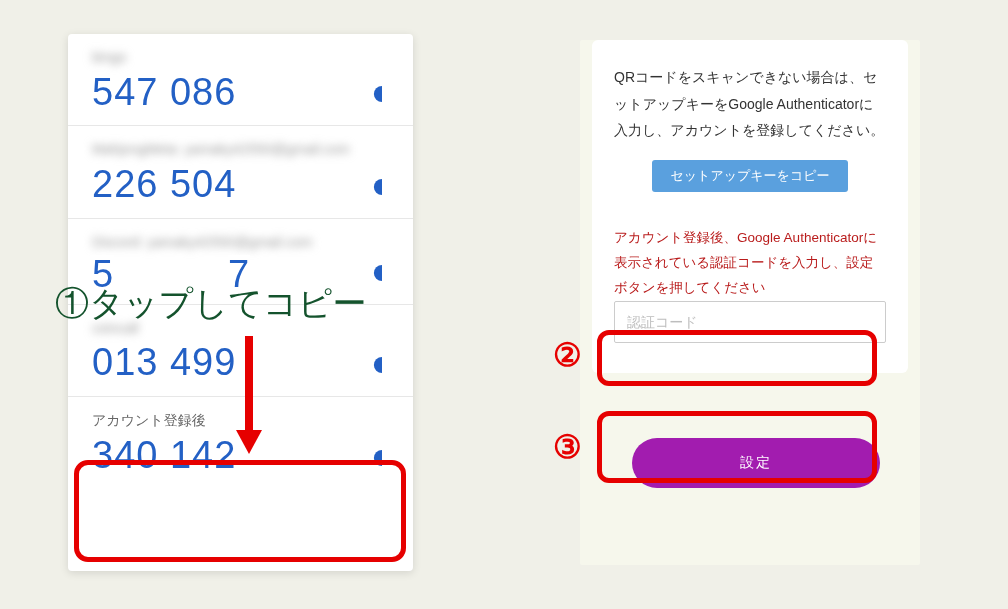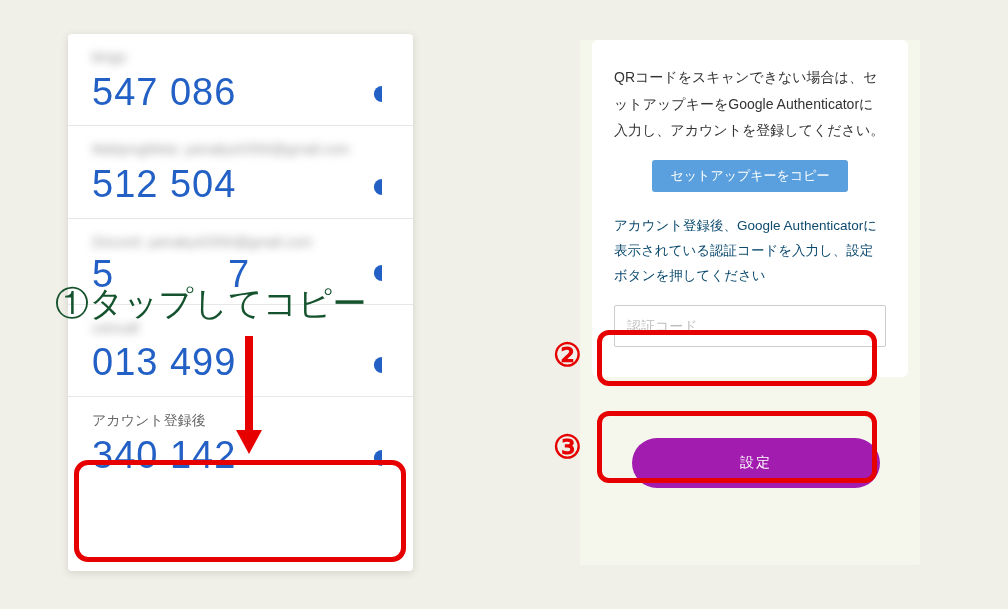--- a/index.html
+++ b/index.html
@@ -110,27 +110,26 @@
     margin: 16px auto 12px auto;
     background: #5aa0de;
     color: #fff;
     font-size: 13px;
     border: none;
     border-radius: 3px;
     padding: 7px 18px;
     cursor: pointer;
   }
   .warn {
-    margin-top: 22px;
+    margin-top: 34px;
     font-size: 13.5px;
-    color: #0c4a6e;
+    color: #b91c1c;
     line-height: 1.85;
   }
   .code-input {
-    margin-top: 16px;
     width: 100%;
     height: 42px;
     border: 1px solid #ccc;
     border-radius: 2px;
     padding: 0 12px;
     font-size: 14px;
     color: #333;
   }
   .code-input::placeholder { color: #bdbdbd; }
 
@@ -187,21 +186,21 @@
     <div class="acct-code">547 086</div>
     <span class="timer-icon">
       <svg viewBox="0 0 20 20">
           <path fill="#2360c5" d="M10 1a9 9 0 1 0 0 18V1z"></path>
         </svg>
     </span>
   </div>
 
   <div class="account">
     <div class="acct-label blur">MahjongMeta: yamaky42550@gmail.com</div>
-    <div class="acct-code">512 504</div>
+    <div class="acct-code">226 504</div>
     <span class="timer-icon">
       <svg viewBox="0 0 20 20">
           <path fill="#2360c5" d="M10 1a9 9 0 1 0 0 18V1z"></path>
         </svg>
     </span>
   </div>
 
   <div class="account" style="position:relative; height:86px;">
     <div class="acct-label blur">Discord: yamaky42550@gmail.com</div>
     <span class="partial-code" style="top:36px;">5</span>

